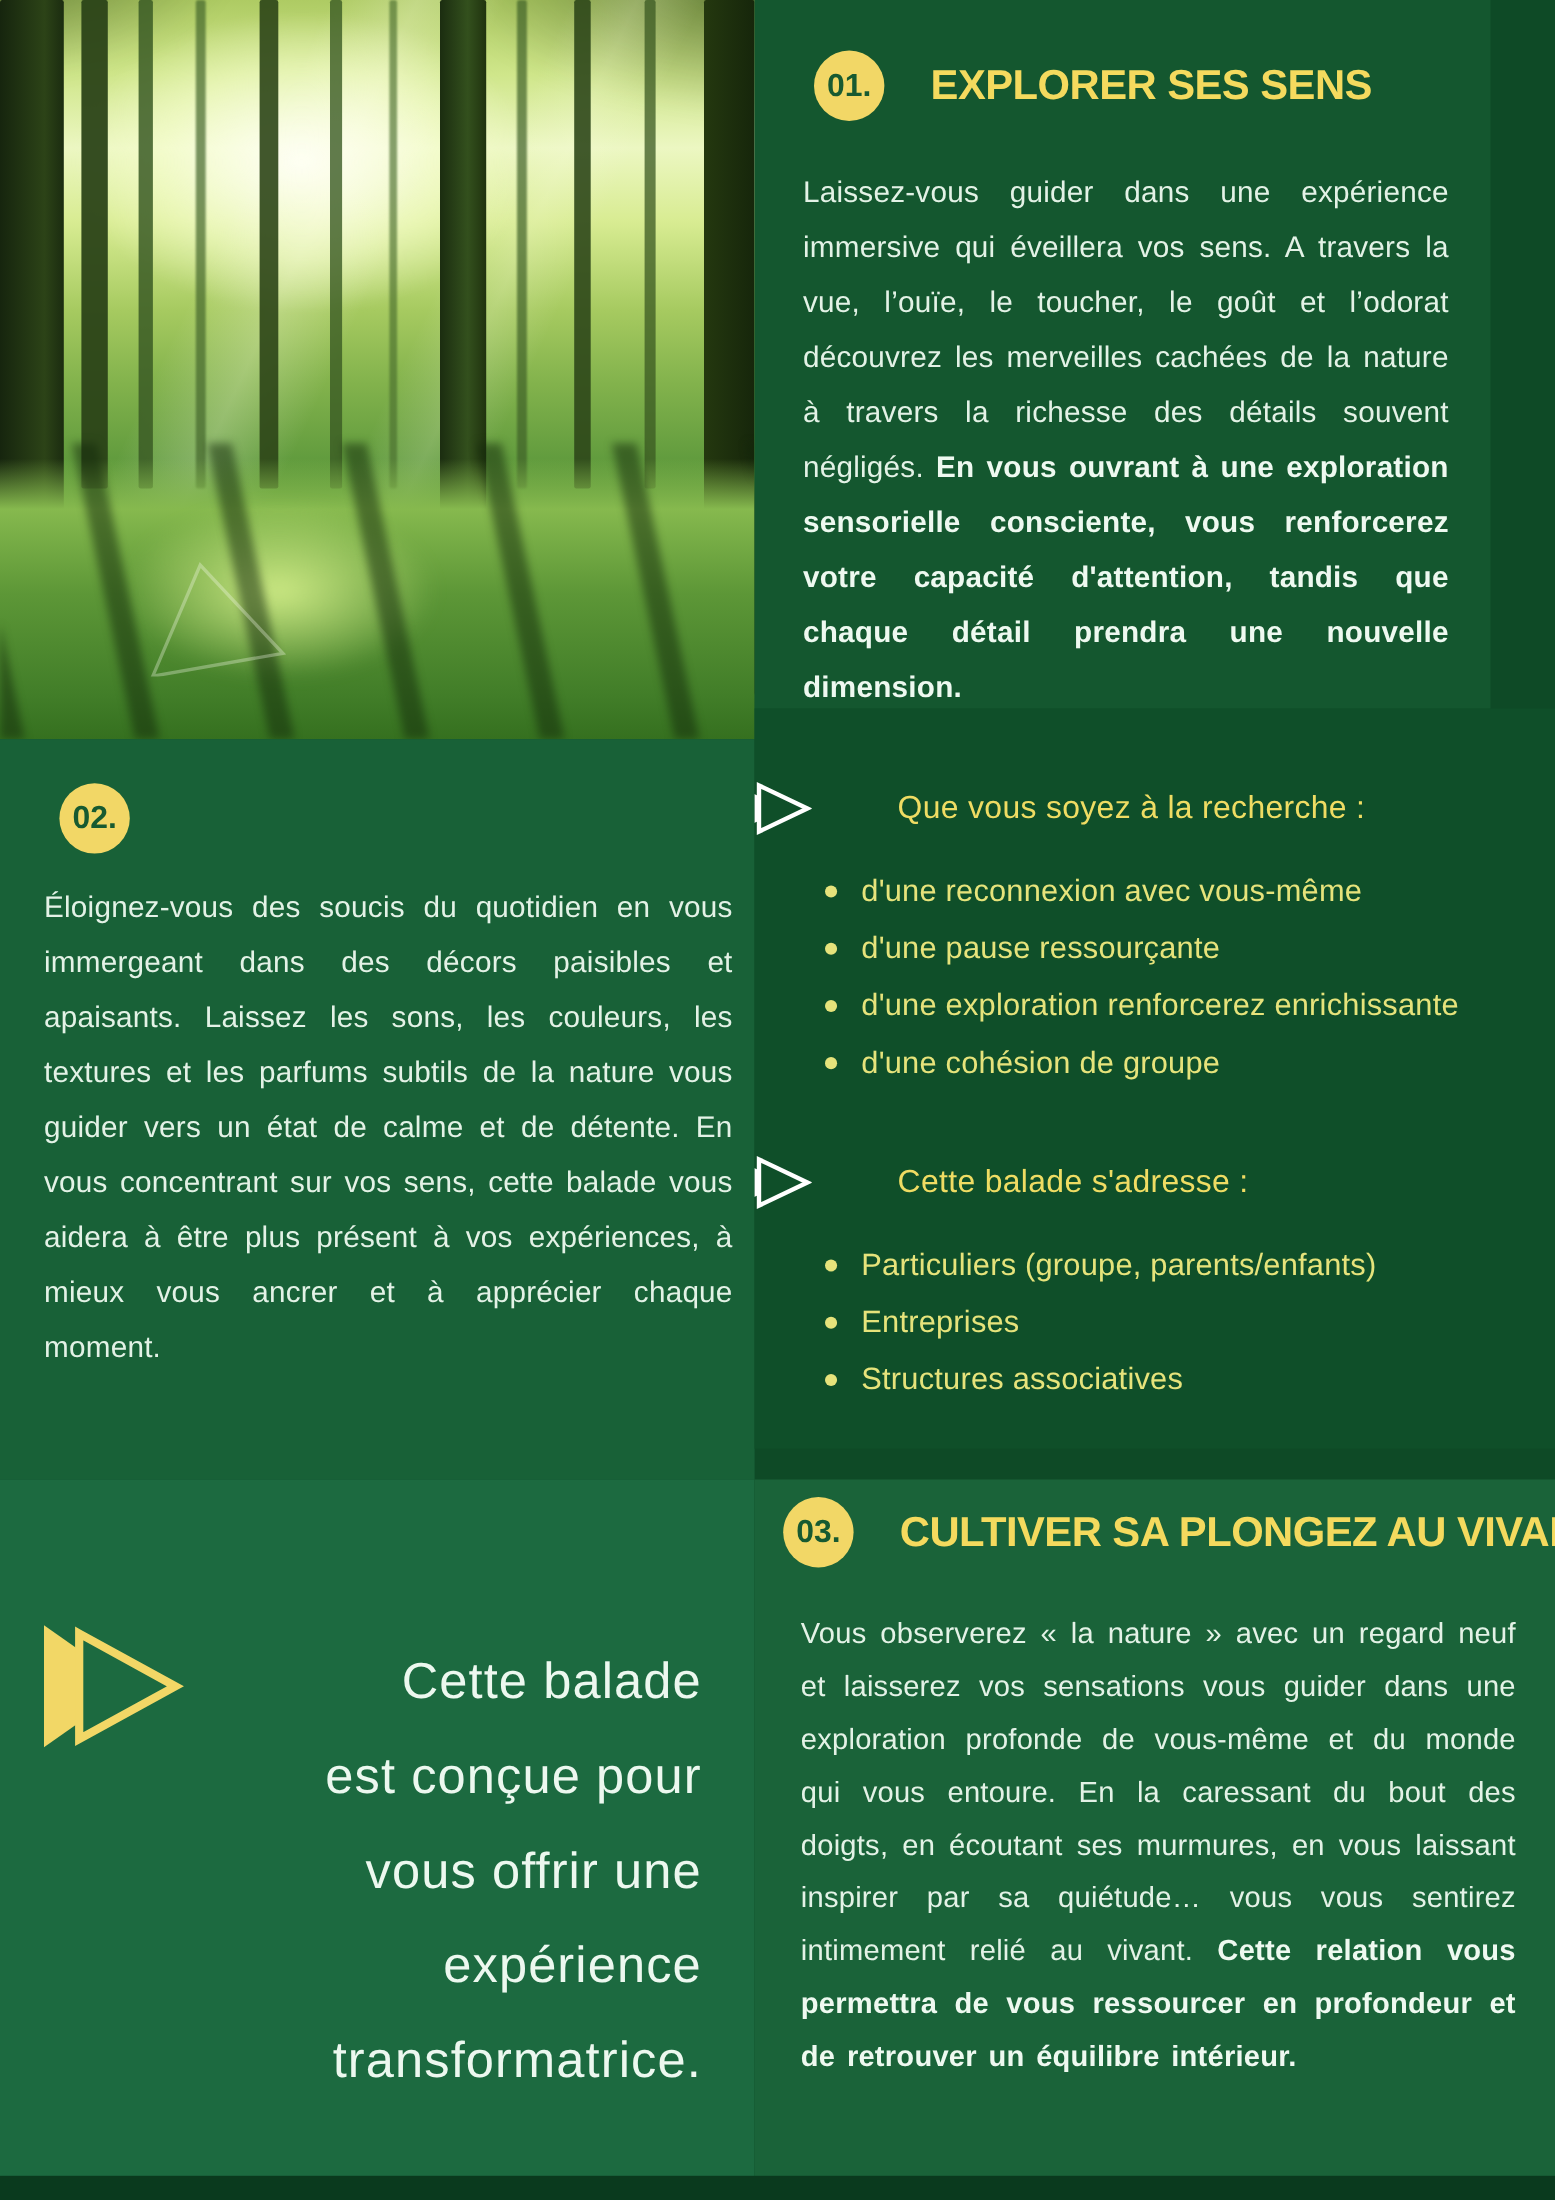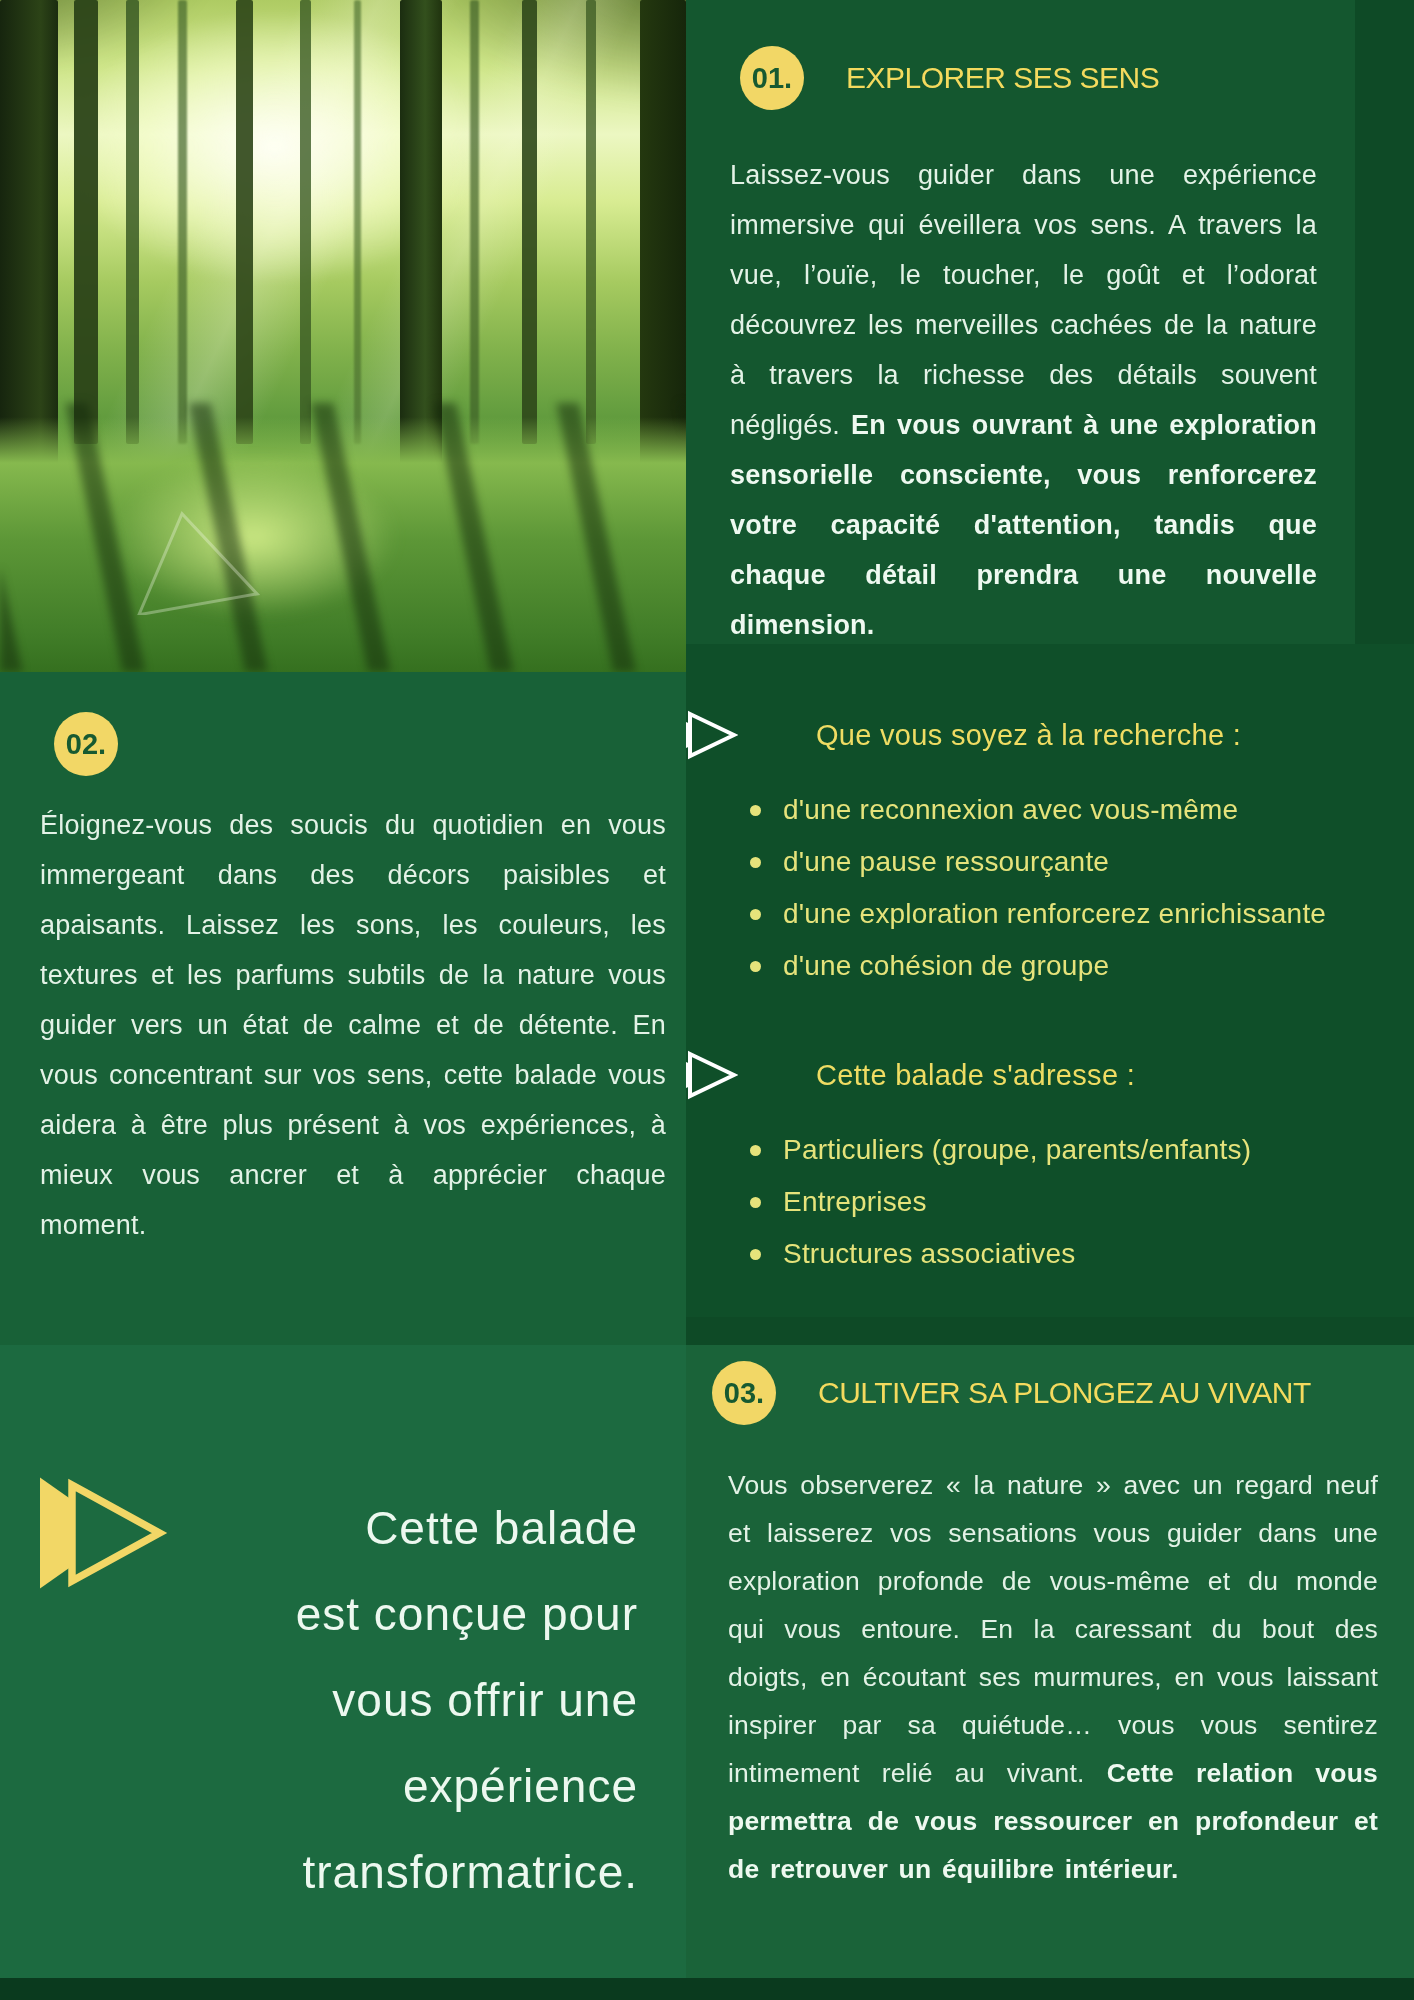--- a/index.html
+++ b/index.html
@@ -18,21 +18,21 @@
 
   
   .h-row{display:flex;align-items:center;gap:42px;}
   .s01 .h-row{margin-left:10px;}
   .s02 .h-row{margin-left:14px;gap:16px;}
   .s03 .h-row{margin-left:-16px;}
   .badge{flex:0 0 auto;width:64px;height:64px;border-radius:50%;
          background:var(--accent-yellow,#F2D766);
          color:var(--badge-text,#175A31);
          font-weight:700;font-size:29px;display:flex;align-items:center;justify-content:center;}
-  .h-title{margin:0;font-size:30px;font-weight:400;letter-spacing:-0.5px;white-space:nowrap;
+  .h-title{margin:0;font-size:38px;font-weight:700;letter-spacing:-0.5px;white-space:nowrap;
            color:var(--heading-yellow,#F4DA5E);}
 
   
   .body{margin:40px 0 0;color:var(--body-text,#E3F2E6);
         font-size:27px;line-height:50px;letter-spacing:.2px;word-spacing:3px;
         text-align:justify;}
   .s02 .body{margin-top:24px;}
   .s03 .body{margin-top:36px;font-size:26.5px;line-height:48px;}
   .body .bold{font-weight:700;color:#EEF9F0;}
 

